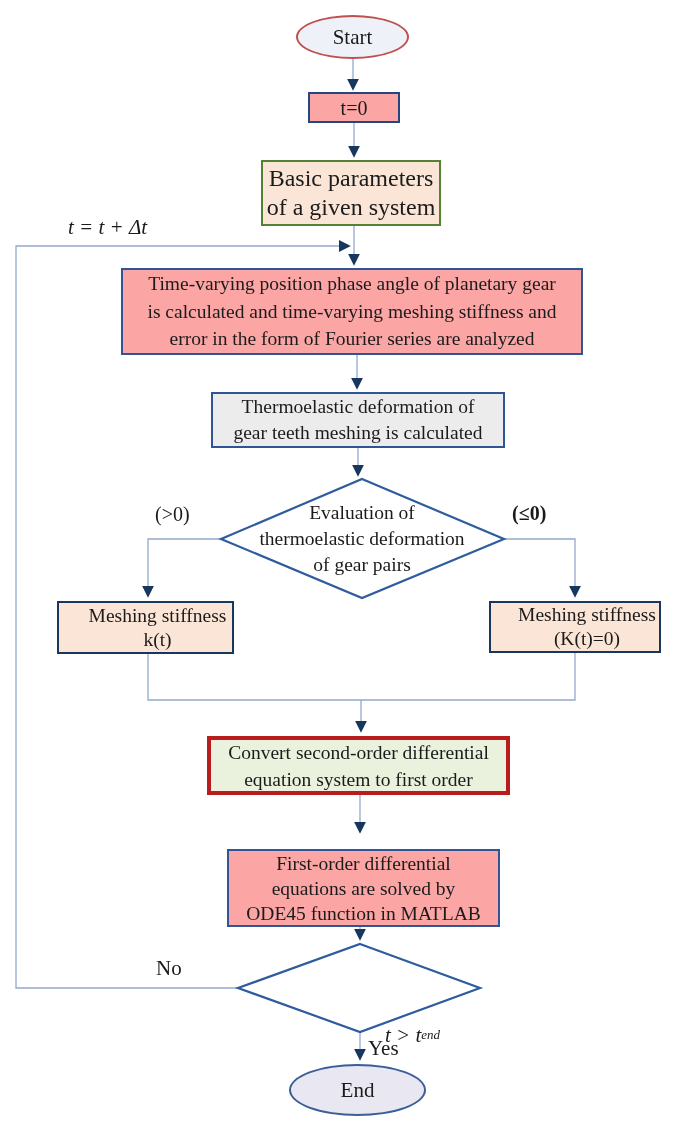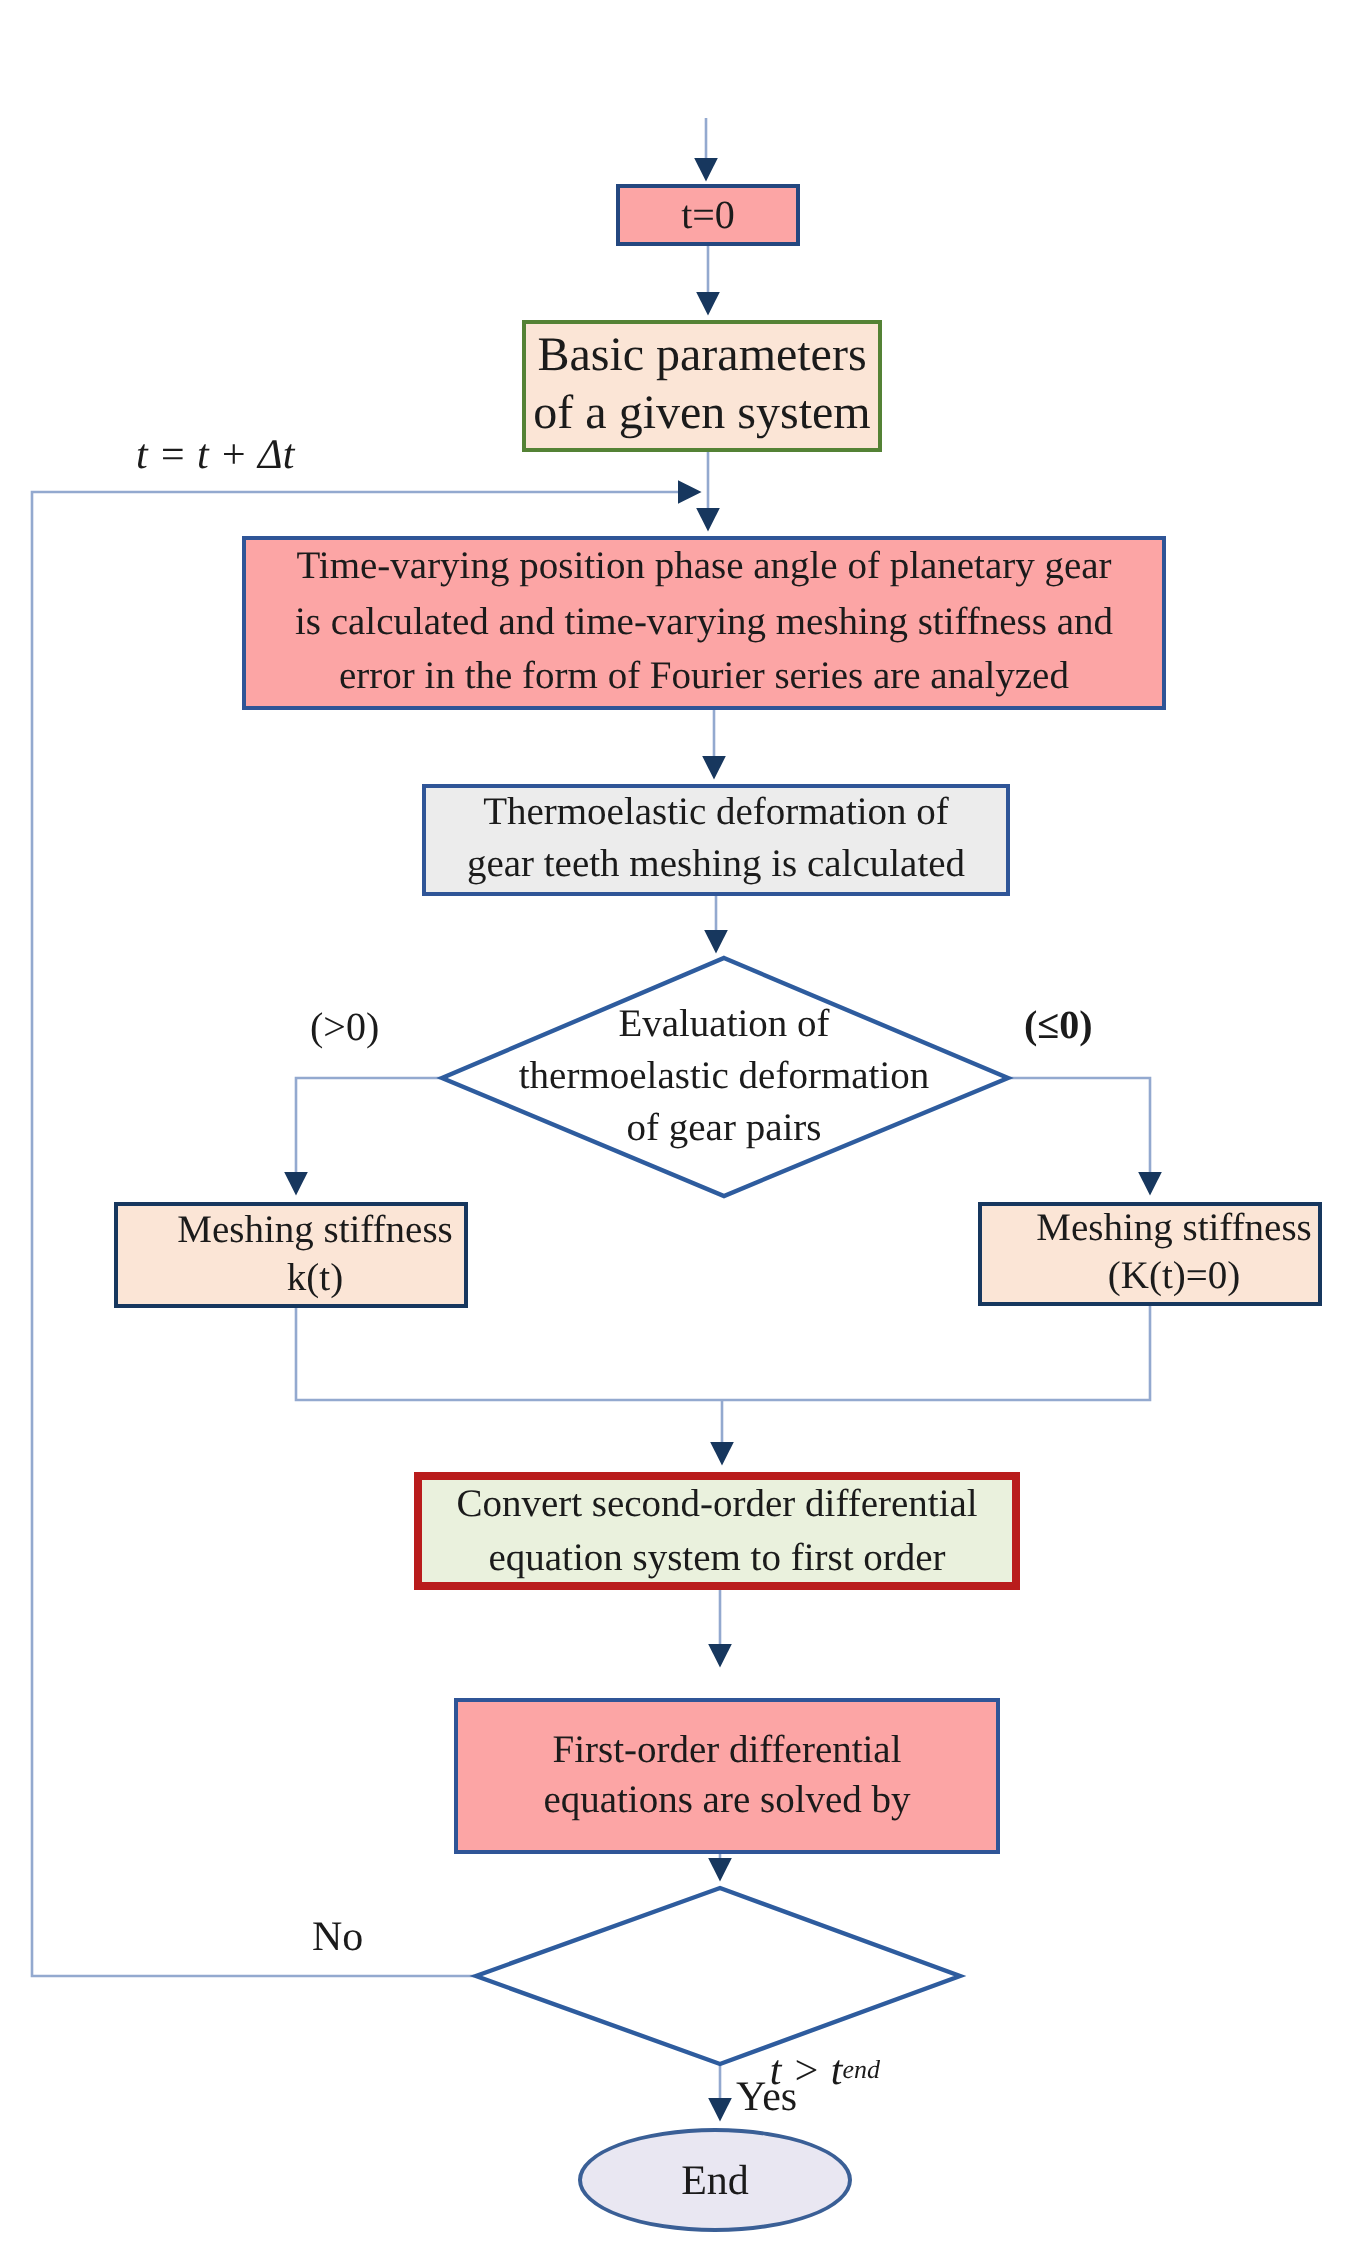--- a/index.html
+++ b/index.html
@@ -59,20 +59,23 @@
       <path d="M360 795 L360 832" marker-end="url(#arr)"></path>
       <path d="M360 915 L360 939" marker-end="url(#arr)"></path>
       <path d="M360 1032 L360 1059" marker-end="url(#arr)"></path>
     </g>
     <g fill="#ffffff" stroke="#2e5c9e" stroke-width="2.2" stroke-linejoin="miter">
       <polygon points="362,479 504,539 362,598 221,539"></polygon>
       <polygon points="360,944 480,988 360,1032 238,988"></polygon>
     </g>
   </svg>
 
+  <div class="node ellipse start" style="left:296px;top:15px;width:113px;height:44px;">
+    <div>Start</div>
+  </div>
 
   <div class="node greenbox t0" style="left:308px;top:92px;width:92px;height:31px;border-color:#24477f;">
     <div>t=0</div>
   </div>
 
   <div class="node peach-green" style="left:261px;top:160px;width:180px;height:66px;">
     <div>Basic parameters</div>
     <div>of a given system</div>
   </div>
 
@@ -109,20 +112,21 @@
   </div>
 
   <div class="node greenbox-navy cvt" style="left:207px;top:736px;width:303px;height:59px;">
     <div>Convert second-order differential</div>
     <div>equation system to first order</div>
   </div>
 
   <div class="node greenbox ode" style="left:227px;top:837px;width:273px;height:78px;margin-top:12px;">
     <div>First-order differential</div>
     <div>equations are solved by</div>
+    <div>ODE45 function in MATLAB</div>
   </div>
 
   <div class="dtext" style="left:280px;top:1018px;width:160px;height:34px;font-size:21px;">
     <span class="it">t &gt; t</span>
       <sub class="it">end</sub>
   </div>
 
   <div class="lbl" style="left:156px;top:956px;font-size:21px;">No</div>
   <div class="lbl" style="left:368px;top:1036px;font-size:21px;">Yes</div>
 

